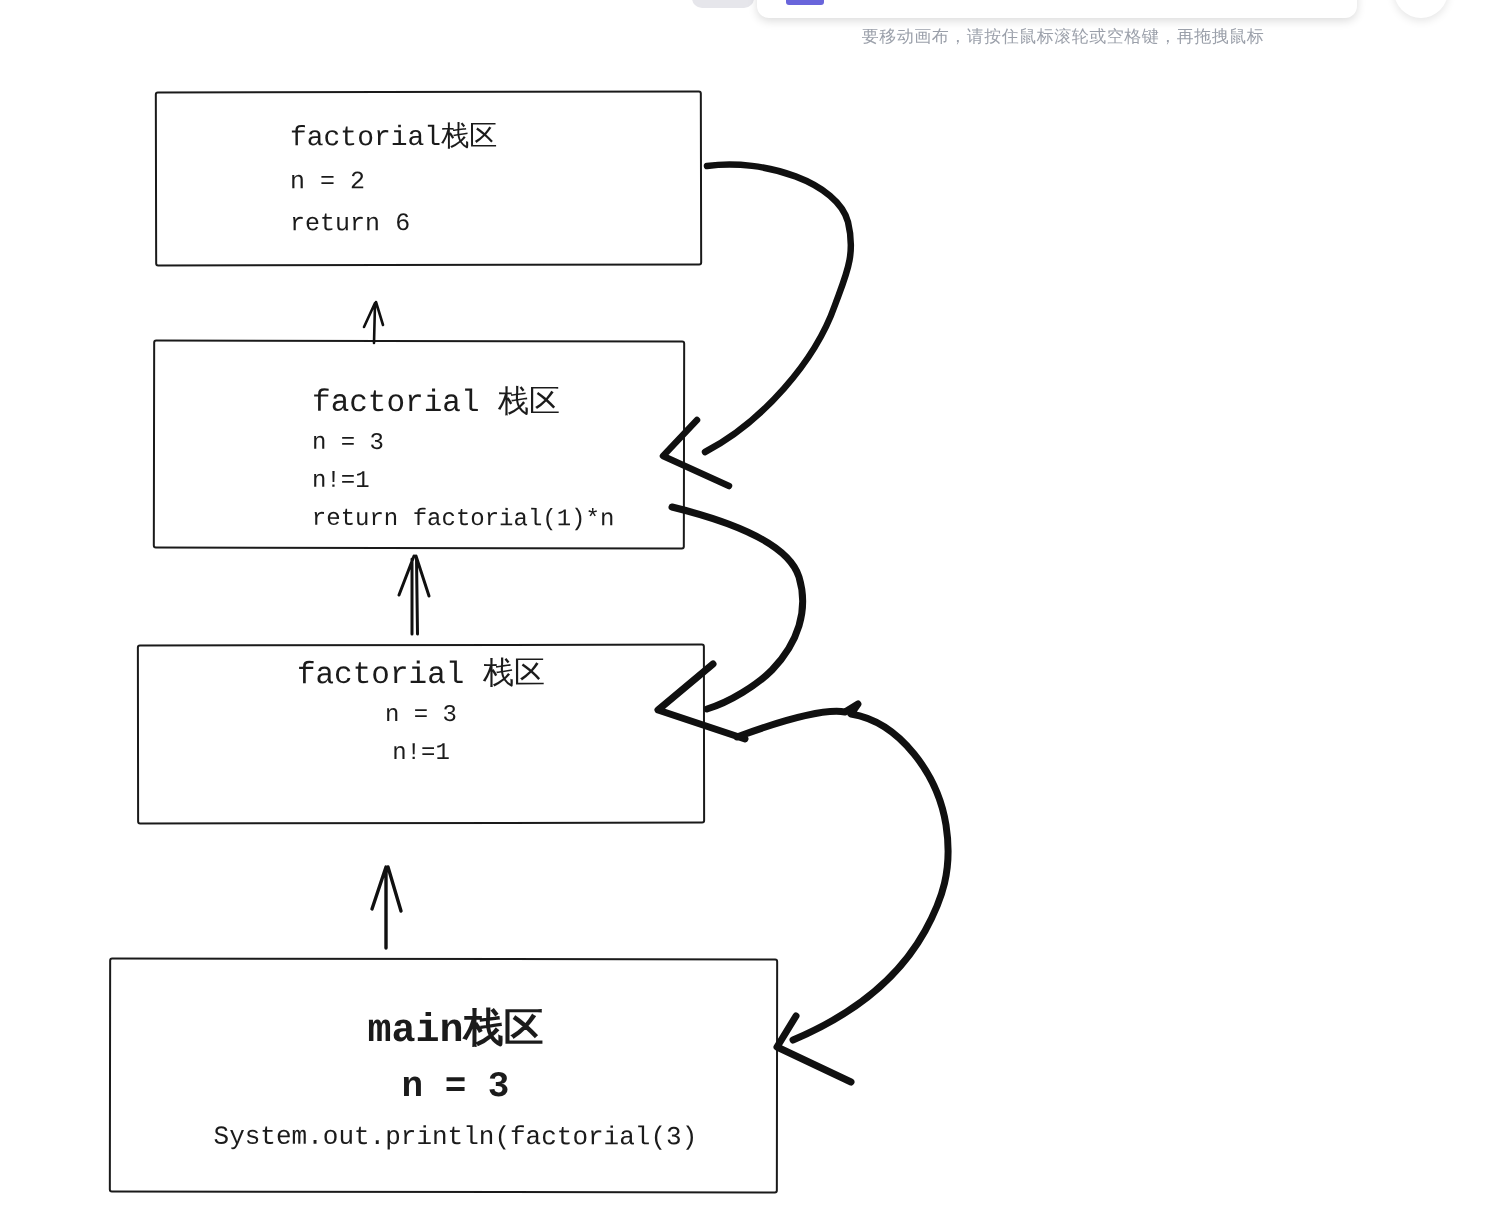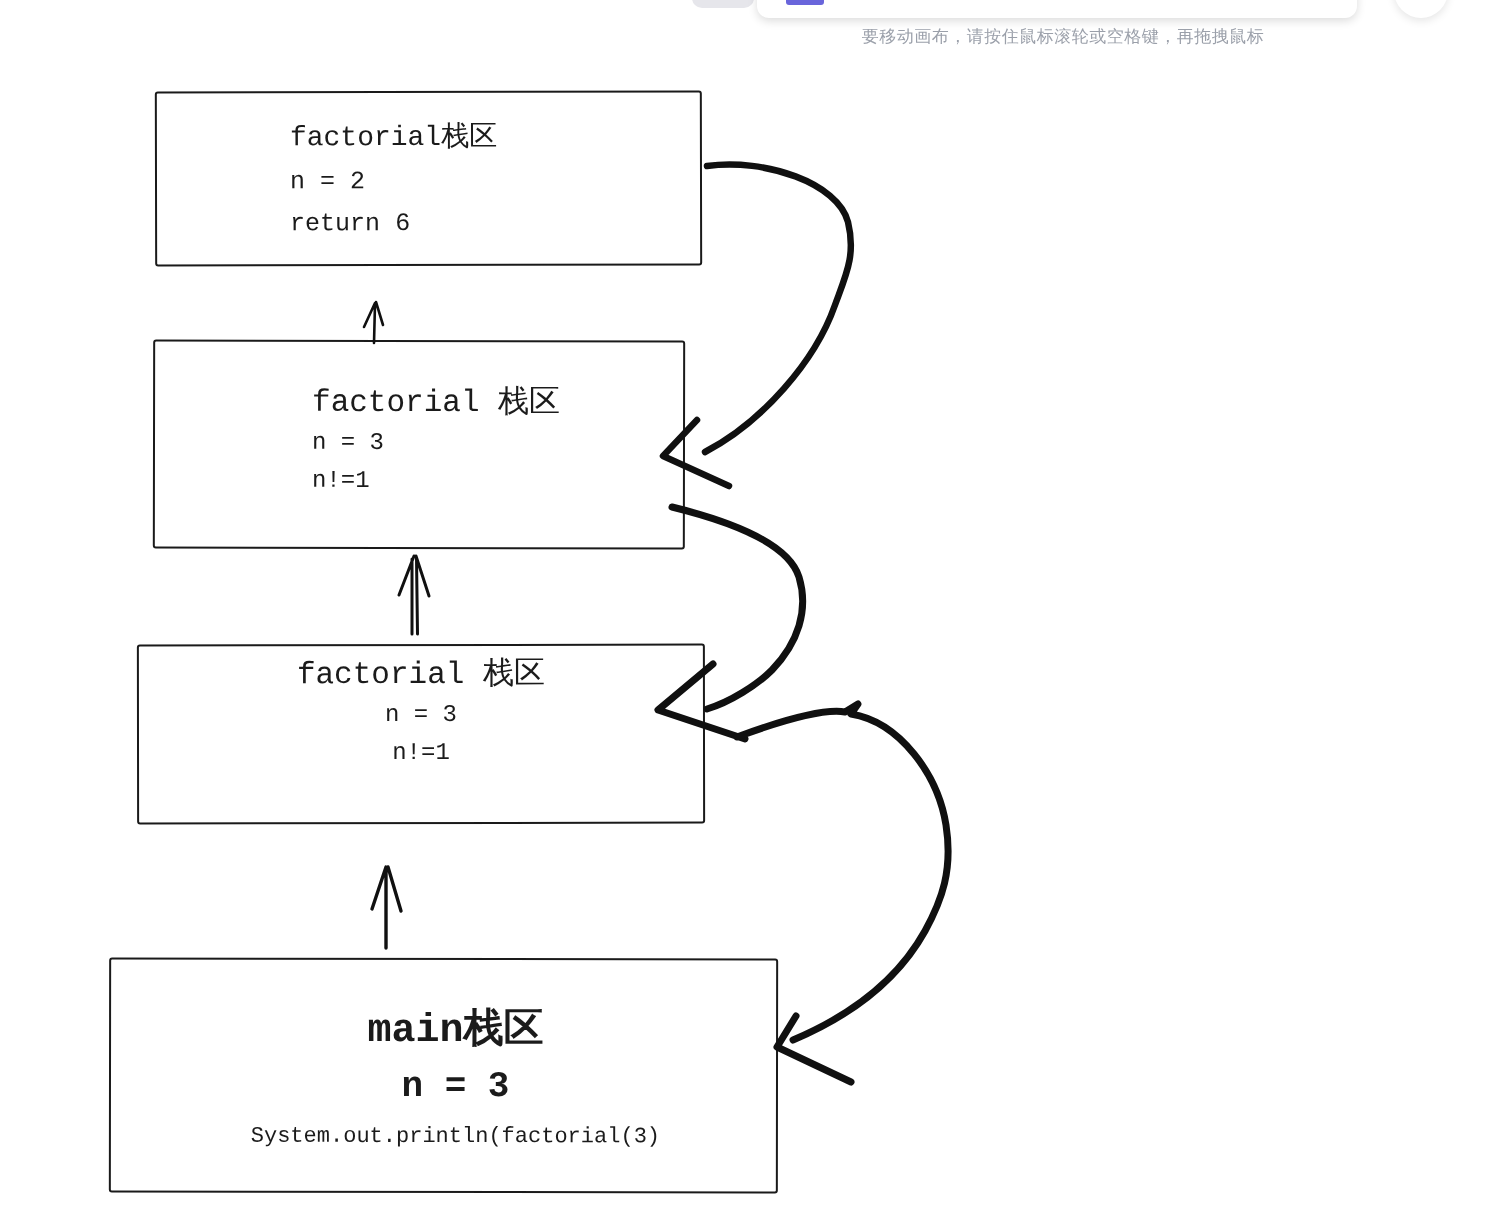--- a/index.html
+++ b/index.html
@@ -22,21 +22,21 @@
   
   .frame{position:absolute;border:2.4px solid #1a1a1a;border-radius:3px;background:transparent;}
   .frame .txt{position:absolute;}
   .t-title{font-size:28px;line-height:46px;white-space:nowrap;}
   .t-line{font-size:25px;line-height:42px;white-space:nowrap;}
   .f2 .t-title,.f3 .t-title{font-size:31px;line-height:42px;}
   .f2 .t-line,.f3 .t-line{font-size:24px;line-height:38px;}
   .center .txt{left:0;right:0;text-align:center;}
   .f4 .t-title{font-size:40px;line-height:58px;font-weight:700;}
   .f4 .t-big{font-size:36px;line-height:54px;font-weight:700;white-space:nowrap;}
-  .f4 .t-line{font-size:22px;line-height:46px;}
+  .f4 .t-line{font-size:26px;line-height:46px;}
   
   svg.overlay{position:absolute;left:0;top:0;}
   .ink{stroke:#101010;fill:none;stroke-linecap:round;stroke-linejoin:round;}
 </style>
 </head>
 <body>
 
 <div class="screen">
 
   <div class="tb-left-btn"></div>
@@ -51,20 +51,21 @@
       <div class="t-line">n = 2</div>
       <div class="t-line">return 6</div>
     </div>
   </div>
 
   <div class="frame f2" style="left:153px;top:340px;width:528px;height:205px;transform:rotate(0.1deg);">
     <div class="txt" style="left:157px;top:40px;">
       <div class="t-title">factorial 栈区</div>
       <div class="t-line">n = 3</div>
       <div class="t-line">n!=1</div>
+      <div class="t-line">return factorial(1)*n</div>
     </div>
   </div>
 
   <div class="frame f3 center" style="left:137px;top:644px;width:564px;height:176px;transform:rotate(-0.08deg);">
     <div class="txt" style="top:8px;">
       <div class="t-title">factorial 栈区</div>
       <div class="t-line">n = 3</div>
       <div class="t-line">n!=1</div>
     </div>
   </div>

